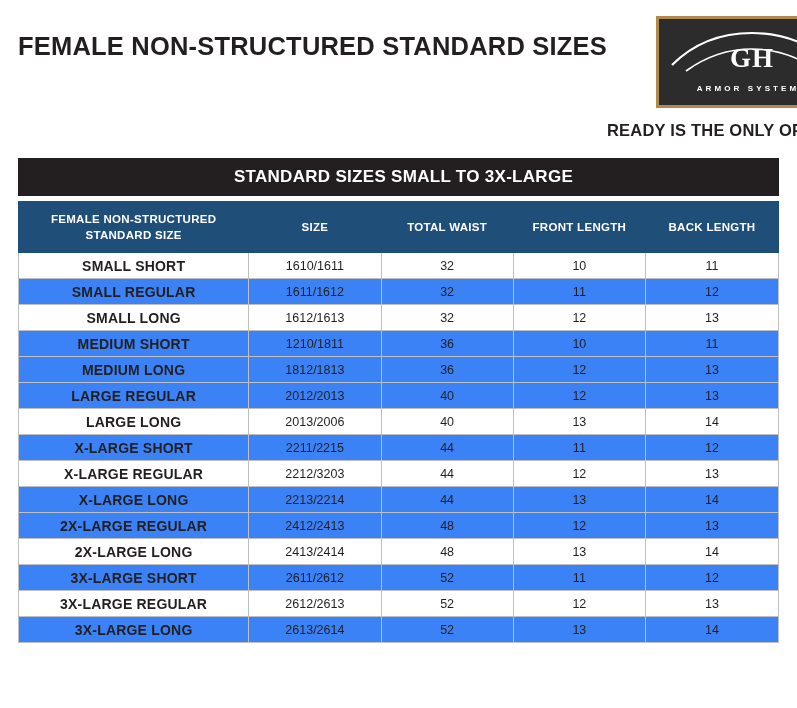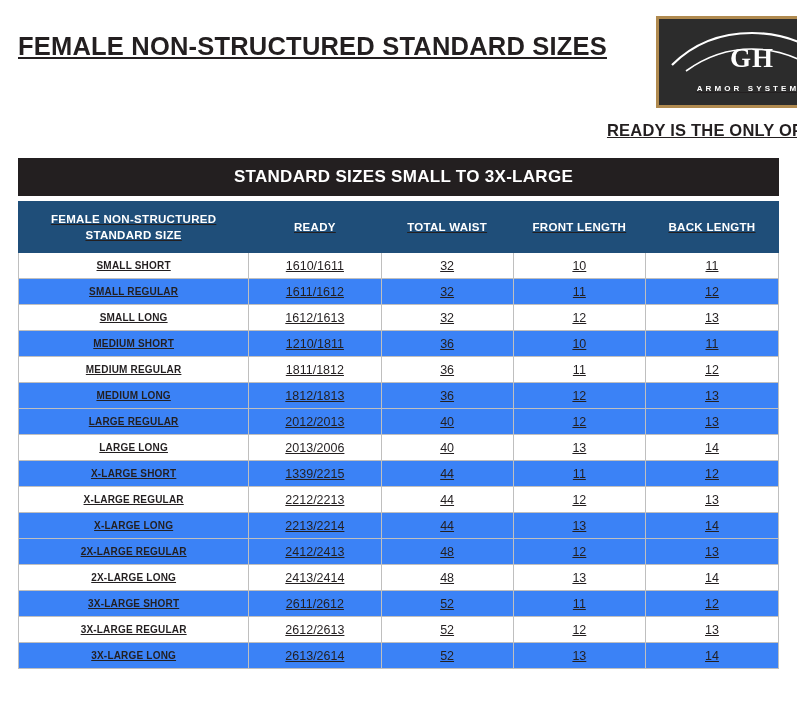--- a/index.html
+++ b/index.html
@@ -13,21 +13,20 @@
     font-family: "Liberation Sans", sans-serif;
     color: #231f20;
     overflow: hidden;
   }
   .page {
     position: relative;
     width: 797px;
     height: 708px;
     box-sizing: border-box;
     padding: 0 18px;
-    text-decoration: underline;
   }
 
   
   .header {
     display: flex;
     justify-content: space-between;
     align-items: flex-start;
     padding-top: 16px;
   }
   .header-left {
@@ -126,21 +125,21 @@
     border: 1px solid #bfbfbf;
     font-size: 12.5px;
     height: 25px;
     padding: 0 4px;
     text-align: center;
     vertical-align: middle;
     color: #231f20;
   }
   table.sizes tbody td.name {
     font-weight: bold;
-    font-size: 10px;
+    font-size: 14px;
     letter-spacing: 0.2px;
   }
   table.sizes tbody tr.odd td {
     background: #ffffff;
   }
   table.sizes tbody tr.even td {
     background: #3b82f6;
   }
 </style>
 </head>
@@ -179,21 +178,21 @@
         <col class="c2">
         <col class="c3">
         <col class="c4">
     </colgroup>
     <thead>
       <tr>
         <th class="first">
           <span>FEMALE NON-STRUCTURED</span><br>
           <span>STANDARD SIZE</span>
         </th>
-        <th>READY</th>
+        <th>SIZE</th>
         <th>TOTAL WAIST</th>
         <th>FRONT LENGTH</th>
         <th>BACK LENGTH</th>
       </tr>
     </thead>
     <tbody>
       <tr class="odd">
         <td class="name">SMALL SHORT</td>
         <td>1610/1611</td>
         <td>32</td>
@@ -214,27 +213,20 @@
         <td>12</td>
         <td>13</td>
       </tr>
       <tr class="even">
         <td class="name">MEDIUM SHORT</td>
         <td>1210/1811</td>
         <td>36</td>
         <td>10</td>
         <td>11</td>
       </tr>
-      <tr class="odd">
-        <td class="name">MEDIUM REGULAR</td>
-        <td>1811/1812</td>
-        <td>36</td>
-        <td>11</td>
-        <td>12</td>
-      </tr>
       <tr class="even">
         <td class="name">MEDIUM LONG</td>
         <td>1812/1813</td>
         <td>36</td>
         <td>12</td>
         <td>13</td>
       </tr>
       <tr class="even">
         <td class="name">LARGE REGULAR</td>
         <td>2012/2013</td>
@@ -244,28 +236,28 @@
       </tr>
       <tr class="odd">
         <td class="name">LARGE LONG</td>
         <td>2013/2006</td>
         <td>40</td>
         <td>13</td>
         <td>14</td>
       </tr>
       <tr class="even">
         <td class="name">X-LARGE SHORT</td>
-        <td>1339/2215</td>
+        <td>2211/2215</td>
         <td>44</td>
         <td>11</td>
         <td>12</td>
       </tr>
       <tr class="odd">
         <td class="name">X-LARGE REGULAR</td>
-        <td>2212/2213</td>
+        <td>2212/3203</td>
         <td>44</td>
         <td>12</td>
         <td>13</td>
       </tr>
       <tr class="even">
         <td class="name">X-LARGE LONG</td>
         <td>2213/2214</td>
         <td>44</td>
         <td>13</td>
         <td>14</td>

